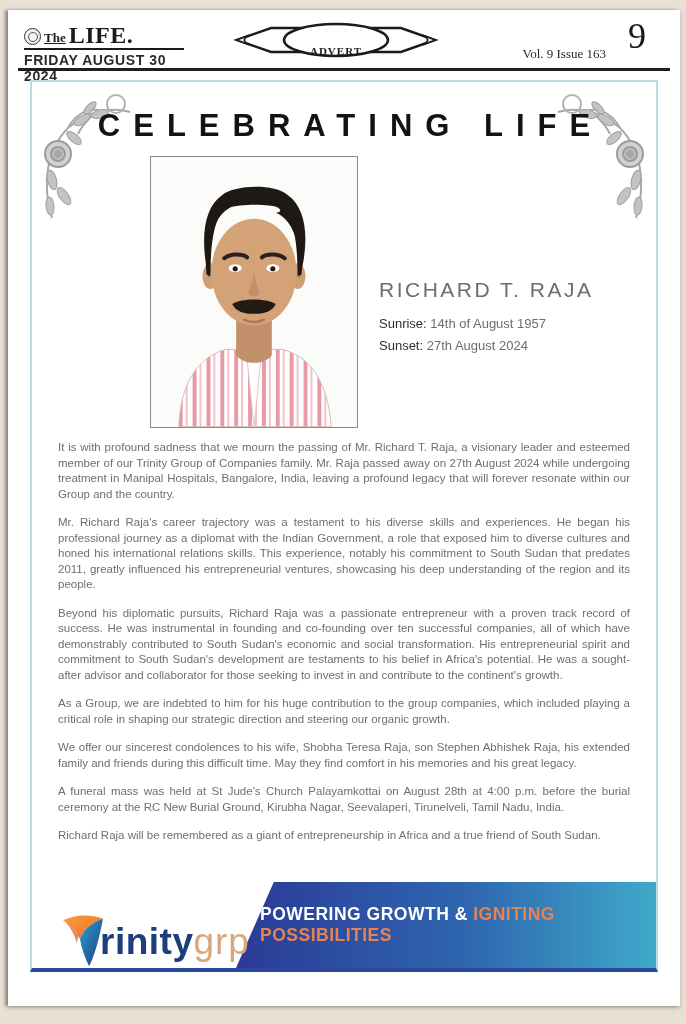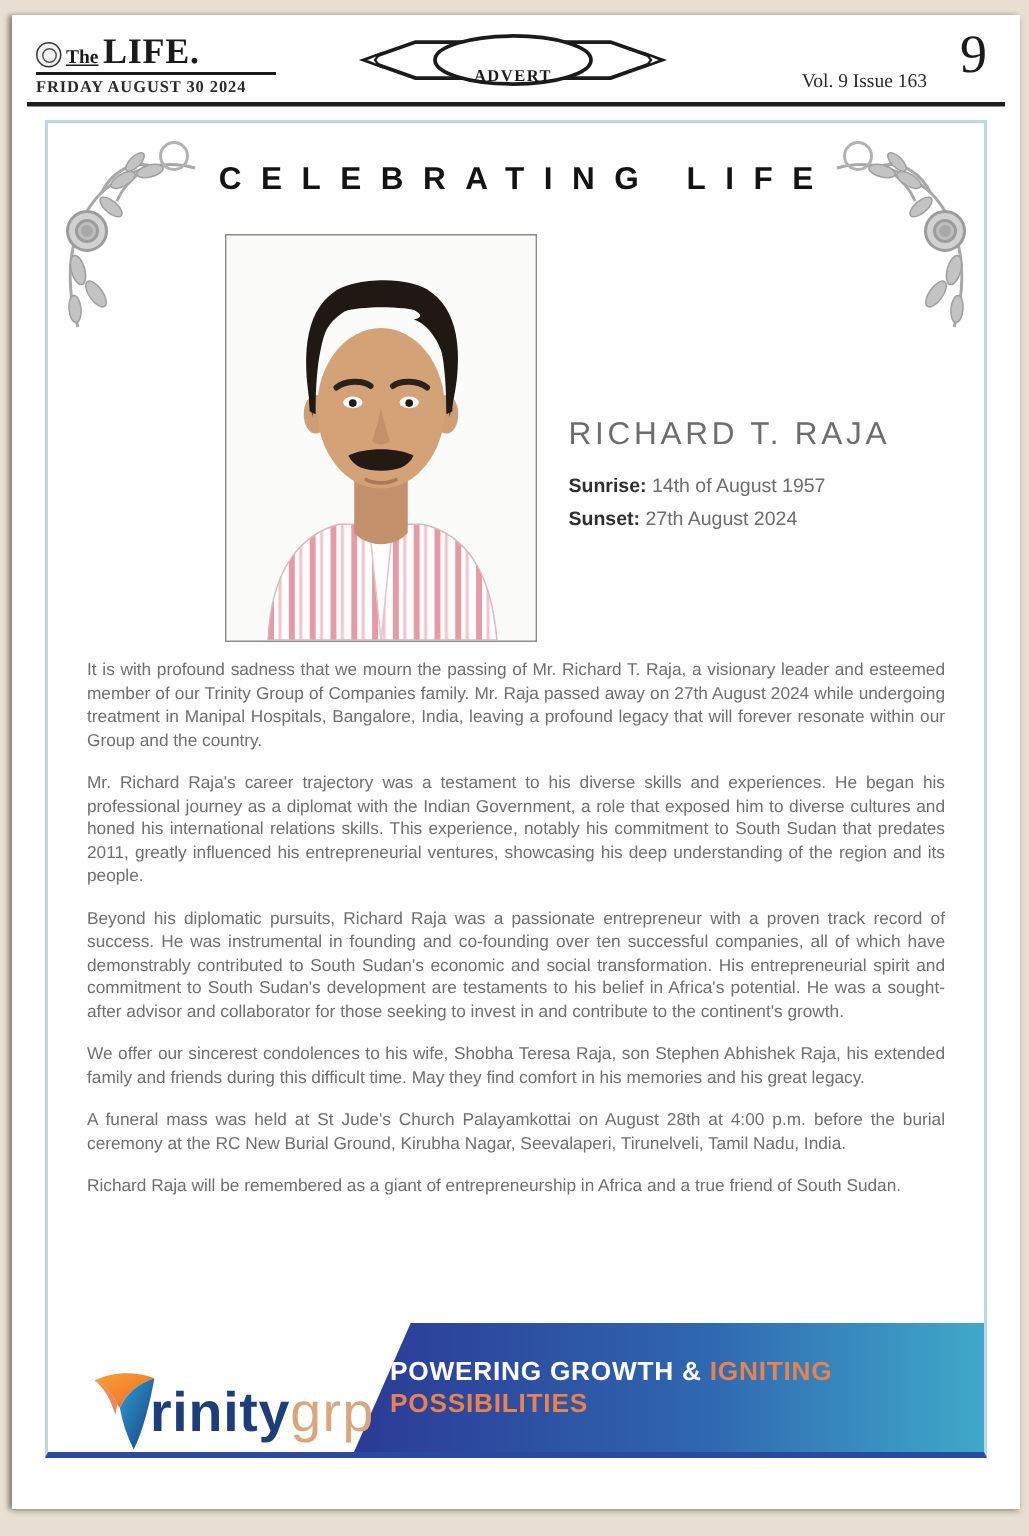--- a/index.html
+++ b/index.html
@@ -11,21 +11,21 @@
     overflow: hidden;
   }
   .page {
     position: absolute;
     left: 8px; top: 10px; right: 6px; bottom: 18px;
     background: #ffffff;
     box-shadow: -3px 0 3px rgba(60,50,40,.45), 0 2px 4px rgba(60,50,40,.25);
   }
   
   .np-header {
-    position: absolute; left: 0; top: 0; right: 4px; height: 42px;
+    position: absolute; left: 0; top: 0; right: 16px; height: 42px;
   }
   .masthead {
     position: absolute; left: 16px; top: 13px; width: 160px;
     font-family: "Liberation Serif", serif;
   }
   .masthead-top { display: flex; align-items: flex-end; gap: 3px; border-bottom: 2px solid #1b1b1b; padding-bottom: 1px; }
   .dawn-emblem {
     width: 17px; height: 17px; border: 1.5px solid #333; border-radius: 50%;
     position: relative; flex: 0 0 auto; margin-bottom: 2px; background: #f2f2f2;
   }
@@ -34,22 +34,22 @@
     border-radius: 50%; border: 1px solid #555;
   }
   .masthead-the {
     font-size: 13px; font-weight: bold; color: #1b1b1b;
     text-decoration: underline; margin-bottom: 1px;
   }
   .masthead-name {
     font-size: 24px; font-weight: bold; color: #1b1b1b; letter-spacing: .5px; line-height: 1;
   }
   .masthead-date {
-    font-size: 11px; font-weight: bold; color: #2a2a2a; letter-spacing: .6px;
-    padding-top: 2px; font-family: Liberation Serif, serif;
+    font-size: 14px; font-weight: bold; color: #2a2a2a; letter-spacing: .6px;
+    padding-top: 2px; font-family: Liberation Sans, sans-serif;
   }
   .advert-ribbon {
     position: absolute; left: 50%; top: 10px; transform: translateX(-50%);
     width: 210px; height: 40px;
   }
   .advert-ribbon svg { width: 100%; height: 100%; }
   .advert-ribbon .ribbon-label {
     position: absolute; left: 0; right: 0; top: 13px; text-align: center;
     font-family: "Liberation Serif", serif; font-weight: bold; font-size: 11px;
     letter-spacing: 1px; color: #1b1b1b; margin-top: 12px;
@@ -71,37 +71,37 @@
     position: absolute; left: 22px; top: 70px; width: 628px; height: 892px;
     border: 2px solid #b9d8e2;
     border-bottom: 4px solid #2a4a9b;
     background: #ffffff;
   }
   .floral { position: absolute; width: 98px; height: 132px; opacity: .85; }
   .floral.left  { left: 6px;  top: 8px; }
   .floral.right { right: 6px; top: 8px; transform: scaleX(-1); }
   .adv-title {
     position: absolute; left: 0; right: 0; top: 26px;
-    text-align: center; font-size: 21px; font-weight: bold; color: #131313;
+    text-align: center; font-size: 31px; font-weight: bold; color: #131313;
     letter-spacing: 13px; text-indent: 13px;
   }
   
   .photo-frame {
     position: absolute; left: 118px; top: 74px; width: 208px; height: 272px;
     border: 1px solid #8a8a8a; background: #fcfcfb; padding: 0;
   }
   .photo-frame svg { width: 100%; height: 100%; display: block; }
   
   .name-block { position: absolute; left: 347px; top: 196px; width: 265px; }
   .deceased-name {
     font-size: 21px; color: #6d6d6d; letter-spacing: 2.5px; font-weight: normal;
     margin-bottom: 14px;
   }
   .sun-row { font-size: 13px; color: #6d6d6d; margin-bottom: 7px; }
-  .sun-row b { color: #2f2f2f; font-weight: bold; text-align: center; }
+  .sun-row b { color: #2f2f2f; font-weight: normal; text-align: center; }
   
   .article {
     position: absolute; left: 26px; right: 26px; top: 358px;
     font-size: 11.5px; line-height: 15.5px; color: #6f6f6f;
     text-align: justify;
   }
   .article p { margin-bottom: 13px; }
   .closing-line { font-size: 13.5px; font-weight: bold; color: #2e2e2e; text-align: left; }
   
   .footer-banner {
@@ -246,20 +246,21 @@
       <div class="sun-row">
         <b>Sunset:</b>
         <span>27th August 2024</span>
       </div>
     </div>
 
     <div class="article">
       <p>It is with profound sadness that we mourn the passing of Mr. Richard T. Raja, a visionary leader and esteemed member of our Trinity Group of Companies family. Mr. Raja passed away on 27th August 2024 while undergoing treatment in Manipal Hospitals, Bangalore, India, leaving a profound legacy that will forever resonate within our Group and the country.</p>
       <p>Mr. Richard Raja's career trajectory was a testament to his diverse skills and experiences. He began his professional journey as a diplomat with the Indian Government, a role that exposed him to diverse cultures and honed his international relations skills. This experience, notably his commitment to South Sudan that predates 2011, greatly influenced his entrepreneurial ventures, showcasing his deep understanding of the region and its people.</p>
       <p>Beyond his diplomatic pursuits, Richard Raja was a passionate entrepreneur with a proven track record of success. He was instrumental in founding and co-founding over ten successful companies, all of which have demonstrably contributed to South Sudan's economic and social transformation. His entrepreneurial spirit and commitment to South Sudan's development are testaments to his belief in Africa's potential. He was a sought-after advisor and collaborator for those seeking to invest in and contribute to the continent's growth.</p>
+      <p>As a Group, we are indebted to him for his huge contribution to the group companies, which included playing a critical role in shaping our strategic direction and steering our organic growth.</p>
       <p>We offer our sincerest condolences to his wife, Shobha Teresa Raja,  son Stephen Abhishek Raja, his extended family and friends during this difficult time. May they find comfort in his memories and his great legacy.</p>
       <p>A funeral mass was held at St Jude's Church Palayamkottai on August 28th at 4:00 p.m. before the burial ceremony at the RC New Burial Ground, Kirubha Nagar, Seevalaperi, Tirunelveli, Tamil Nadu, India.</p>
       <p>Richard Raja will be remembered as a giant of entrepreneurship in Africa and a true friend of South Sudan.</p>
     </div>
 
     <div class="footer-banner">
       <div class="banner-text">
         <span class="primary">POWERING GROWTH &amp; </span><span class="accent">IGNITING POSSIBILITIES</span>
       </div>
     </div>

